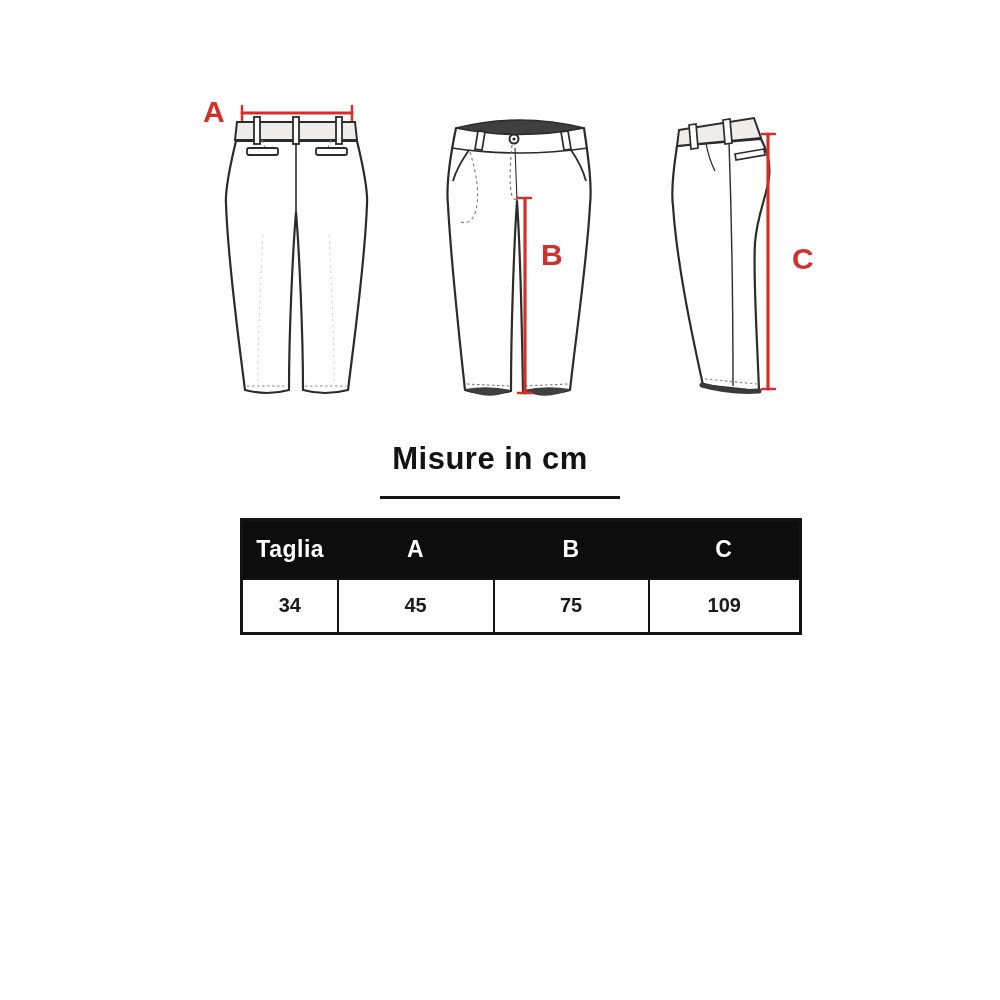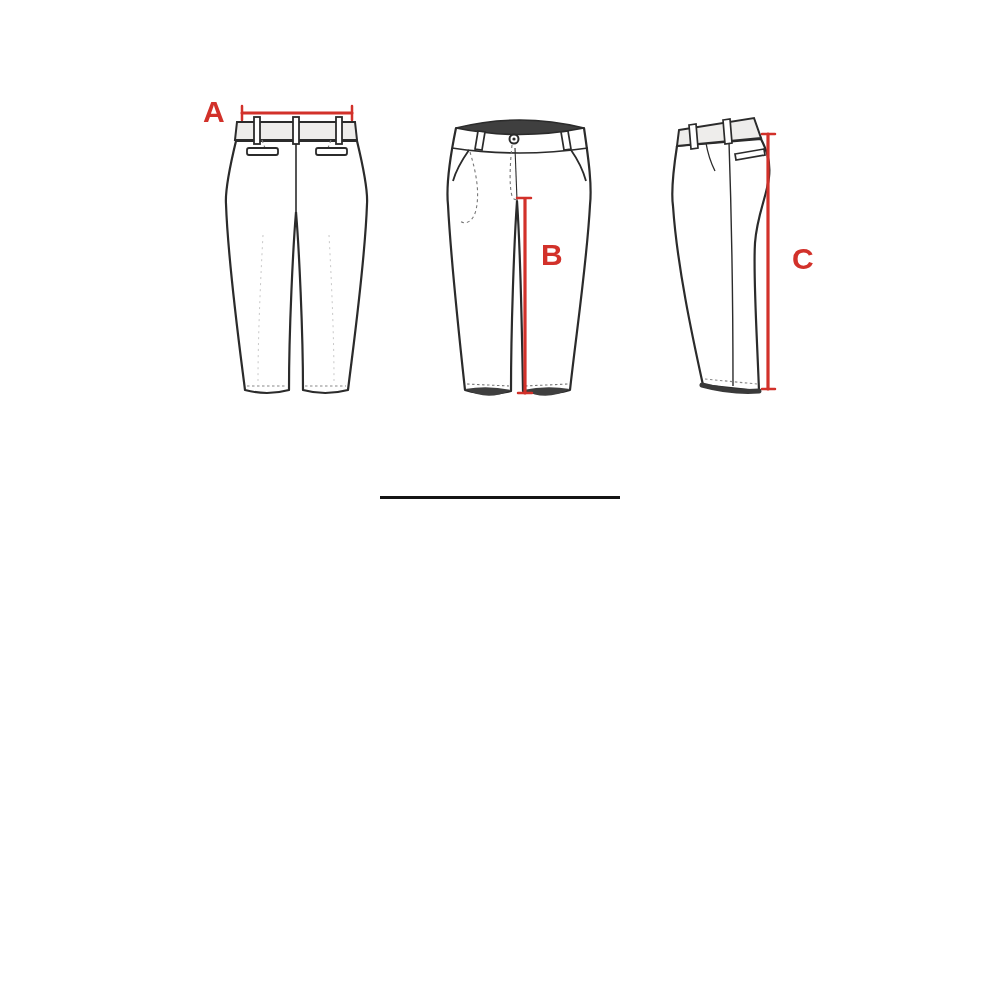--- a/index.html
+++ b/index.html
@@ -169,16 +169,35 @@
         <line x1="768" y1="134" x2="768" y2="389" stroke-width="3.2"></line>
         <line x1="762" y1="389" x2="775" y2="389" stroke-width="2.5"></line>
       </g>
     </svg>
   </div>
 
   <span class="measure-label label-a">A</span>
   <span class="measure-label label-b">B</span>
   <span class="measure-label label-c">C</span>
 
+  <div class="title">Misure in cm</div>
   <div class="title-underline"></div>
 
+  <table class="size-table">
+    <thead>
+      <tr>
+        <th class="col-taglia">Taglia</th>
+        <th class="col-a">A</th>
+        <th class="col-b">B</th>
+        <th class="col-c">C</th>
+      </tr>
+    </thead>
+    <tbody>
+      <tr>
+        <td>34</td>
+        <td>45</td>
+        <td>75</td>
+        <td>109</td>
+      </tr>
+    </tbody>
+  </table>
 
 </div>
 
 </body></html>

